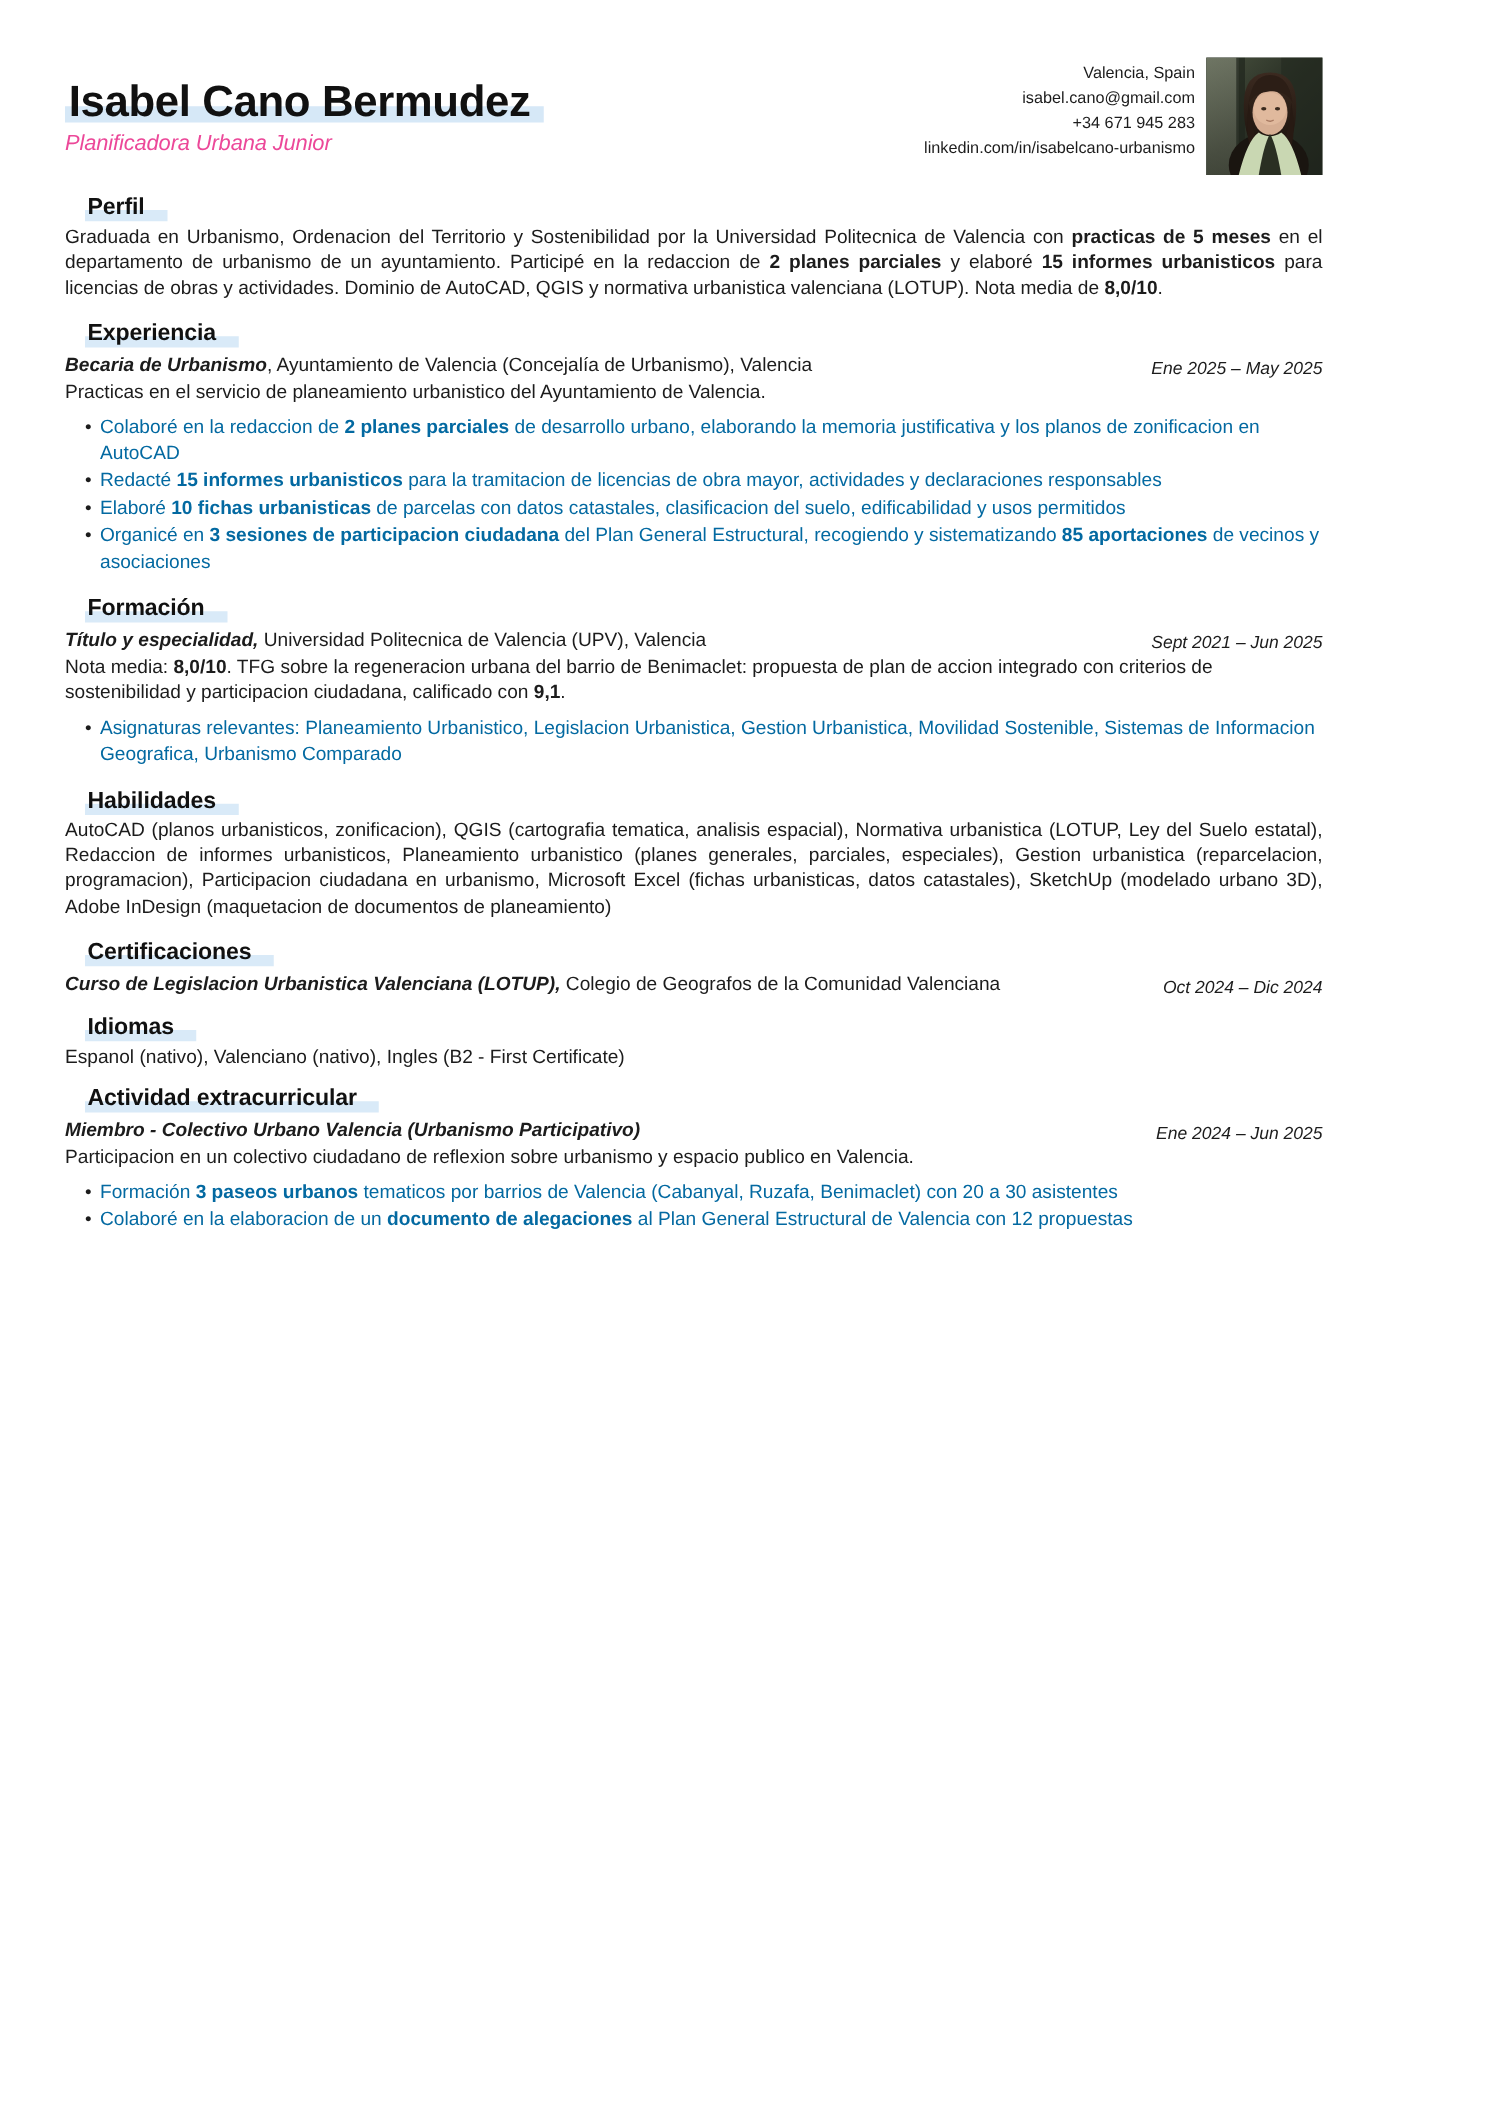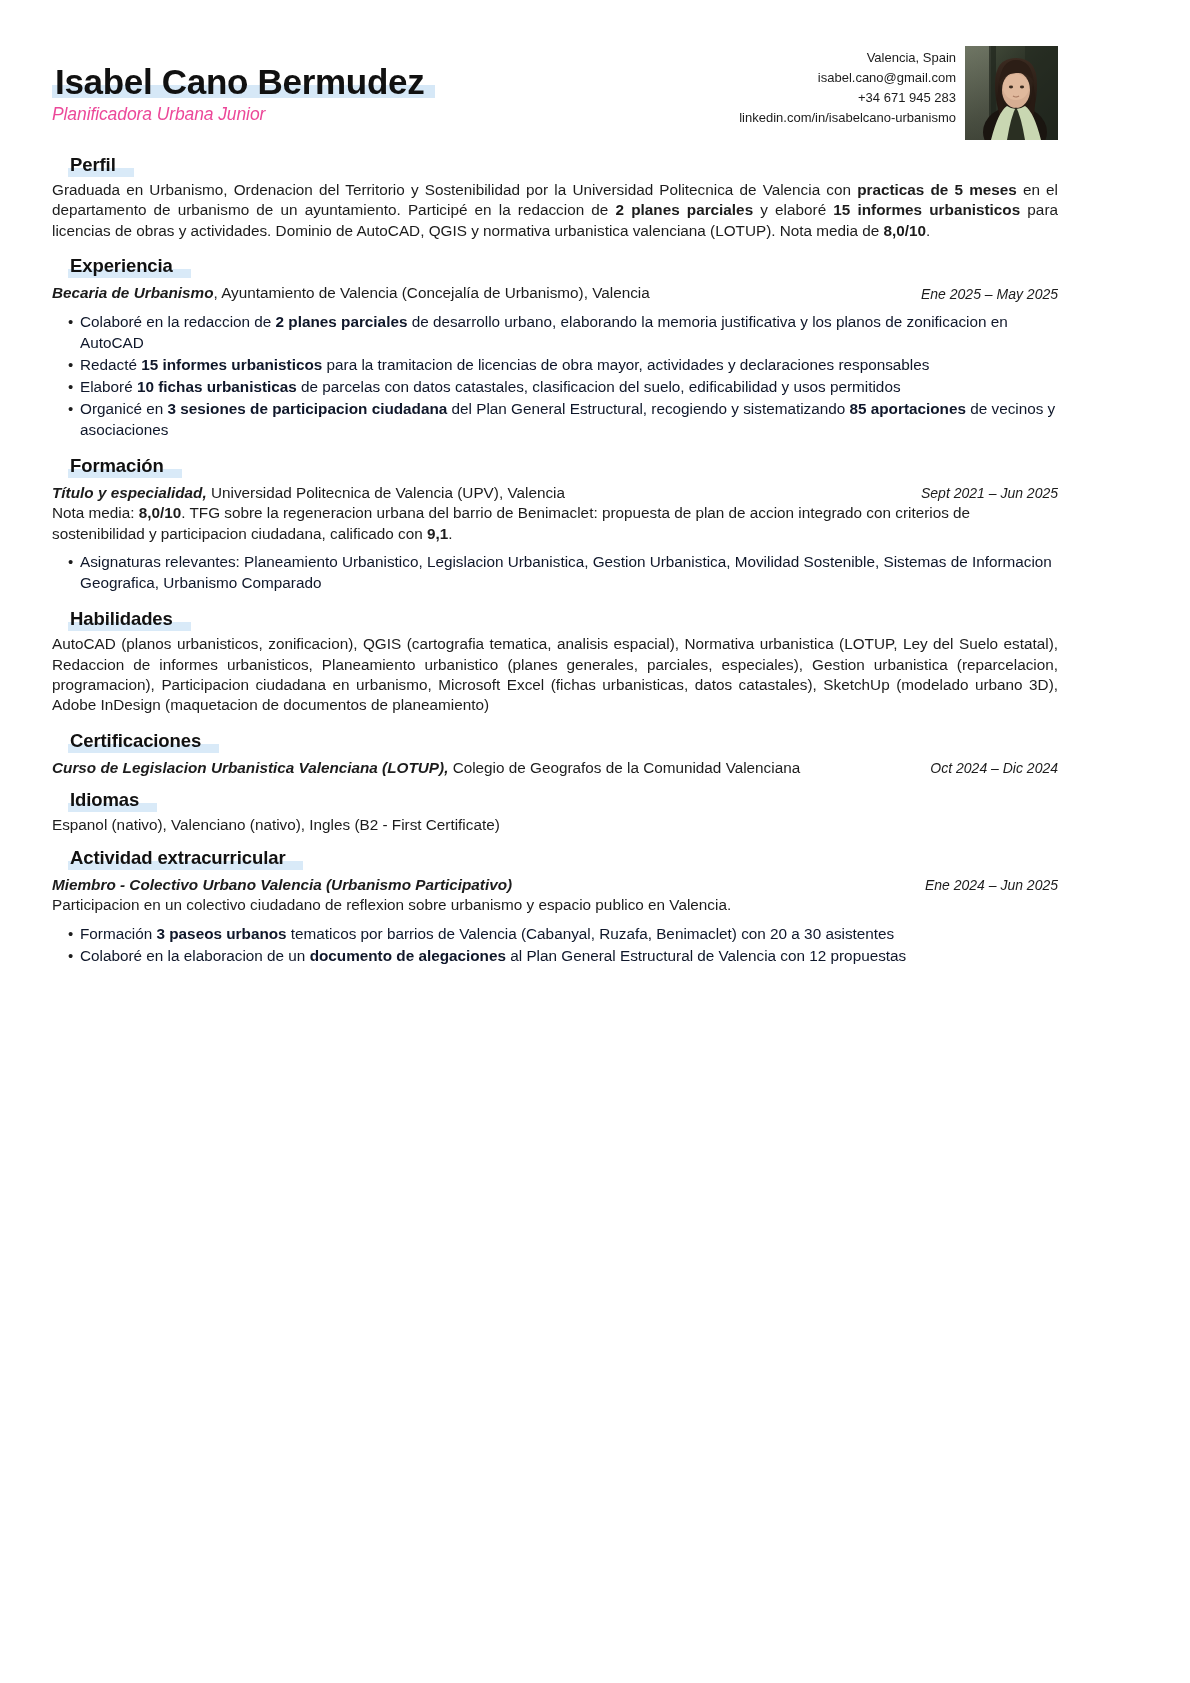--- a/index.html
+++ b/index.html
@@ -163,21 +163,21 @@
     margin: 8px 0 0 0;
     padding: 0;
     list-style: none;
   }
   ul.bullets li {
     position: relative;
     padding-left: 28px;
     font-size: 15.3px;
     line-height: 1.37;
     margin-bottom: 1px;
-    color: #0f172a;
+    color: #0369a1;
   }
   ul.bullets li::before {
     content: "•";
     position: absolute;
     left: 16px;
     top: 0;
     font-size: 15px;
     color: #1c1c1c;
   }
 
@@ -266,20 +266,21 @@
         <span class="txt">Experiencia</span>
       </h2>
 
       <div class="entry">
         <div class="entry-head">
           <div class="entry-title">
             <span class="jt">Becaria de Urbanismo</span><span>, Ayuntamiento de Valencia (Concejalía de Urbanismo), Valencia</span>
           </div>
           <div class="entry-date">Ene 2025 – May 2025</div>
         </div>
+        <p class="entry-sub">Practicas en el servicio de planeamiento urbanistico del Ayuntamiento de Valencia.</p>
         <ul class="bullets">
             <li><span>Colaboré en la redaccion de </span><b>2 planes parciales</b><span> de desarrollo urbano, elaborando la memoria justificativa y los planos de zonificacion en AutoCAD</span></li>
             <li><span>Redacté </span><b>15 informes urbanisticos</b><span> para la tramitacion de licencias de obra mayor, actividades y declaraciones responsables</span></li>
             <li><span>Elaboré </span><b>10 fichas urbanisticas</b><span> de parcelas con datos catastales, clasificacion del suelo, edificabilidad y usos permitidos</span></li>
             <li><span>Organicé en </span><b>3 sesiones de participacion ciudadana</b><span> del Plan General Estructural, recogiendo y sistematizando </span><b>85 aportaciones</b><span> de vecinos y asociaciones</span></li>
           </ul>
       </div>
     </div>
 
     <div class="section">

